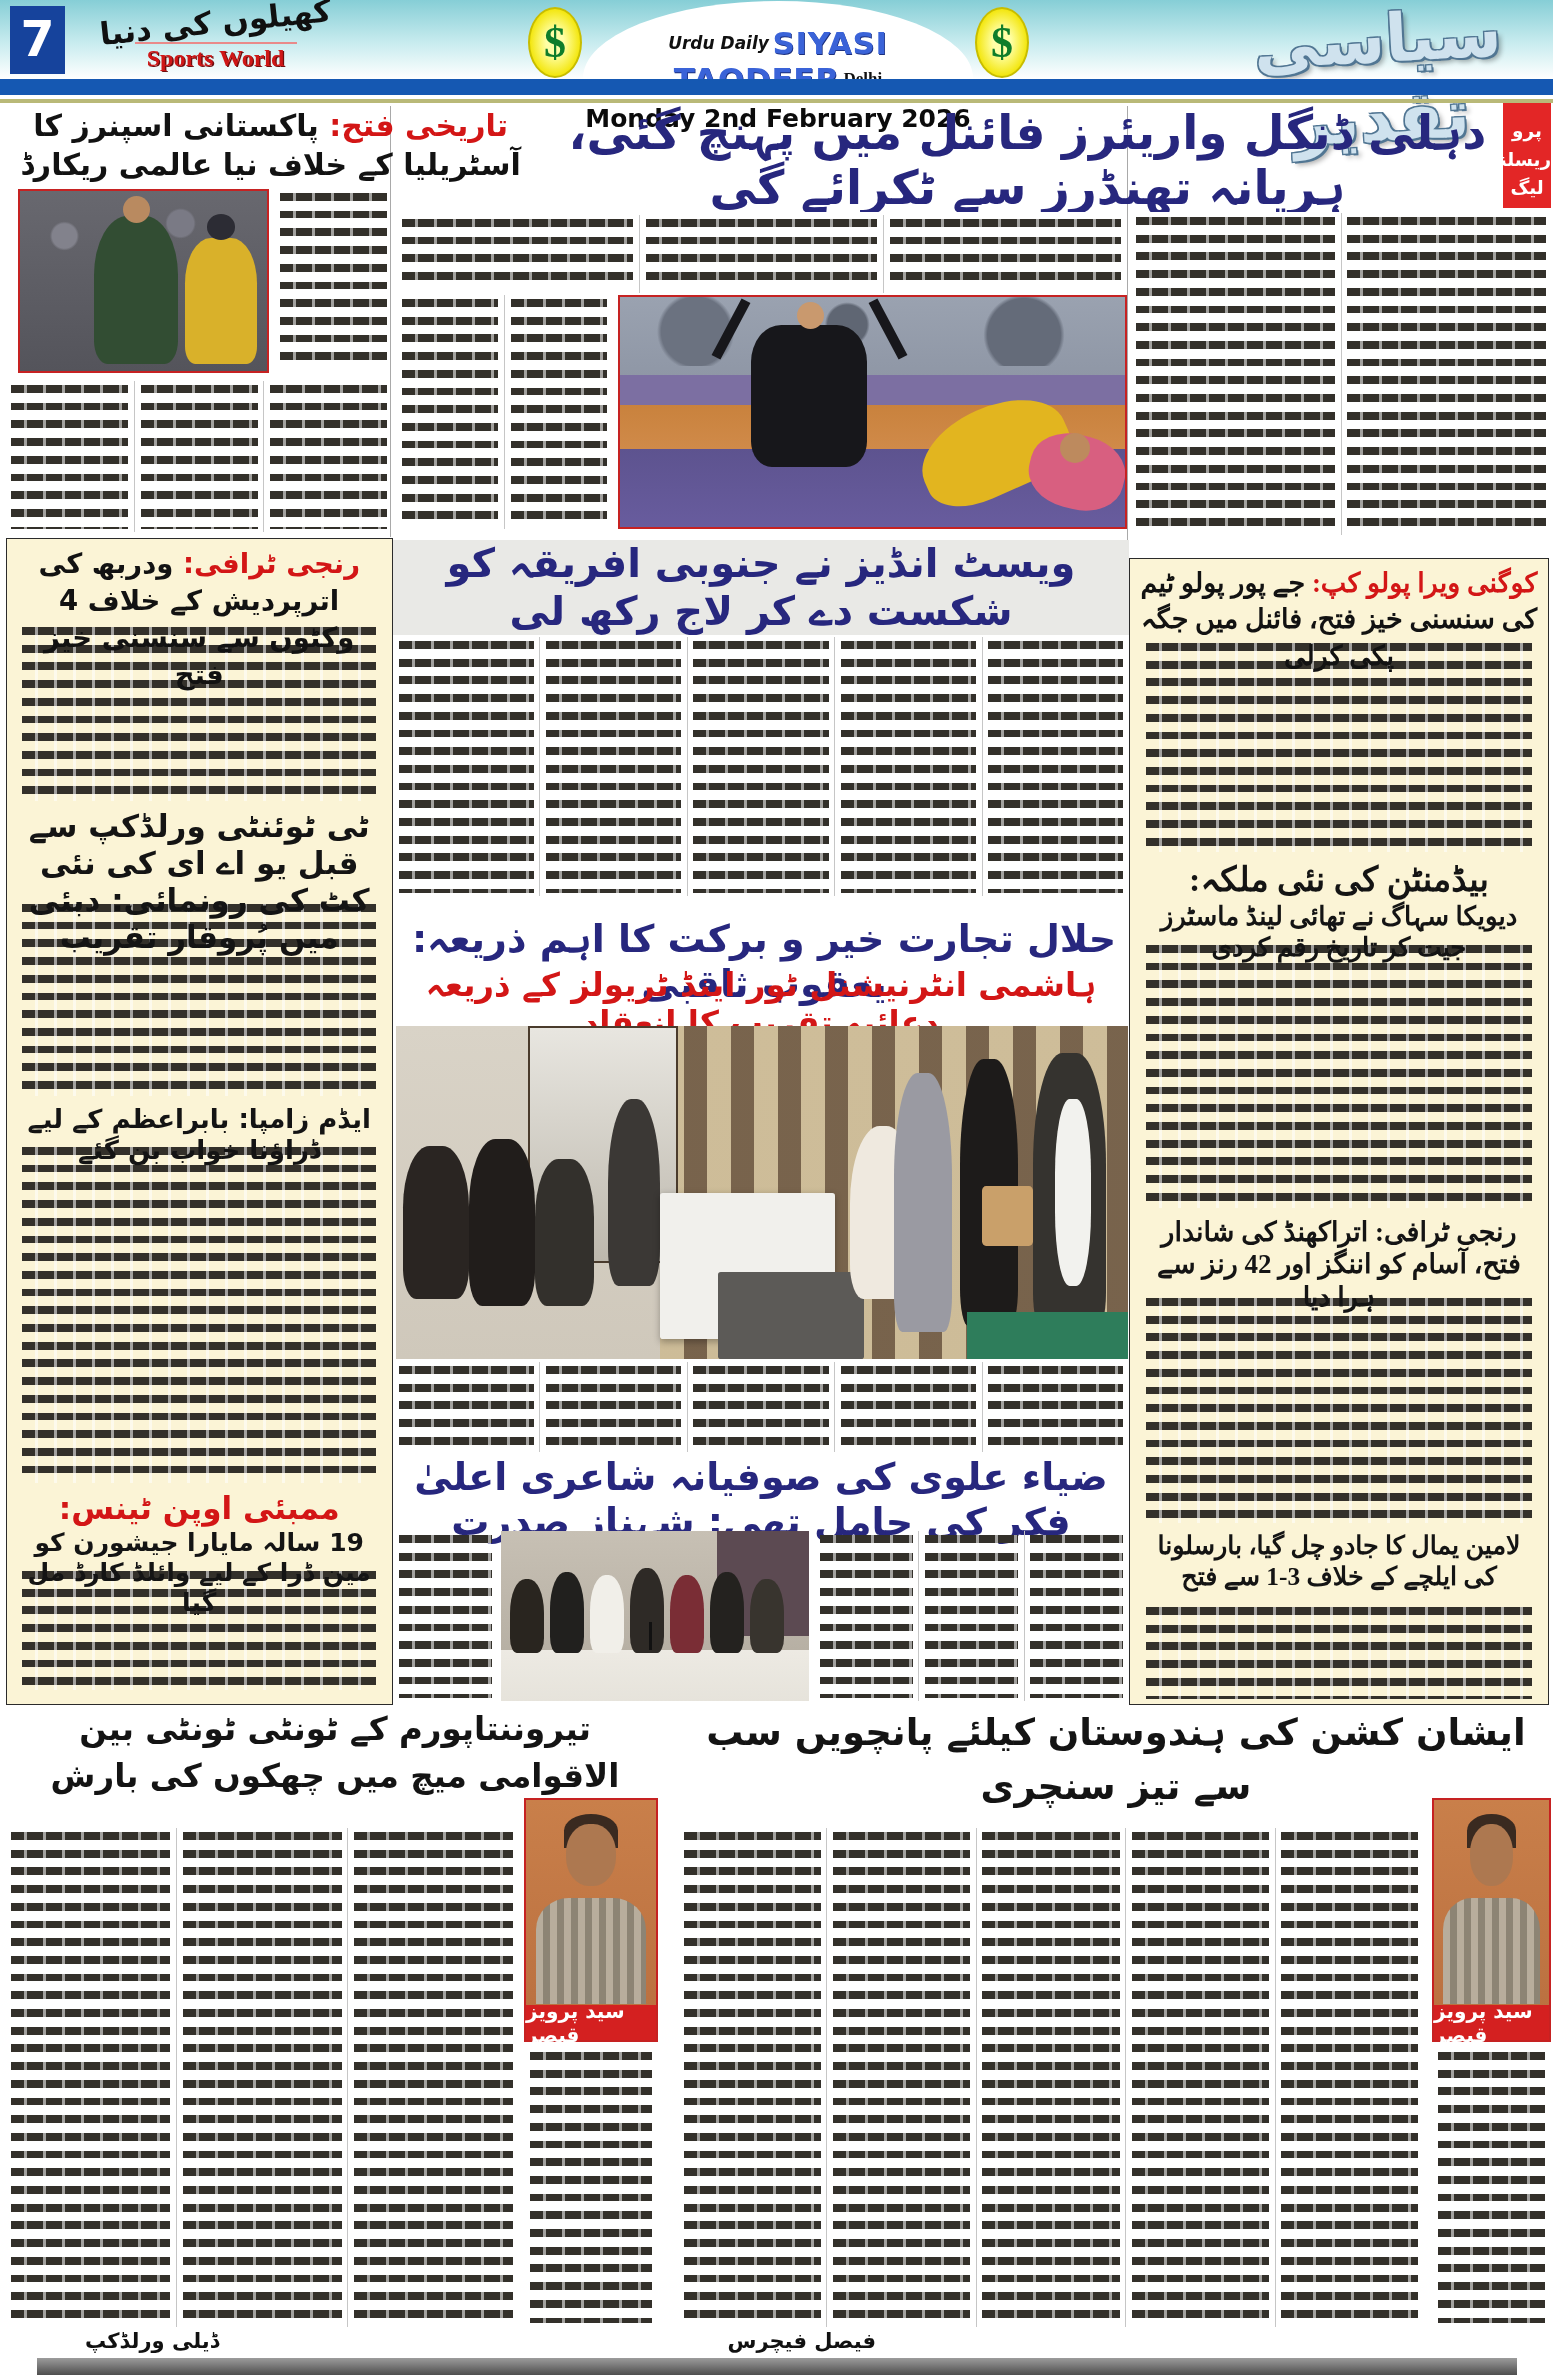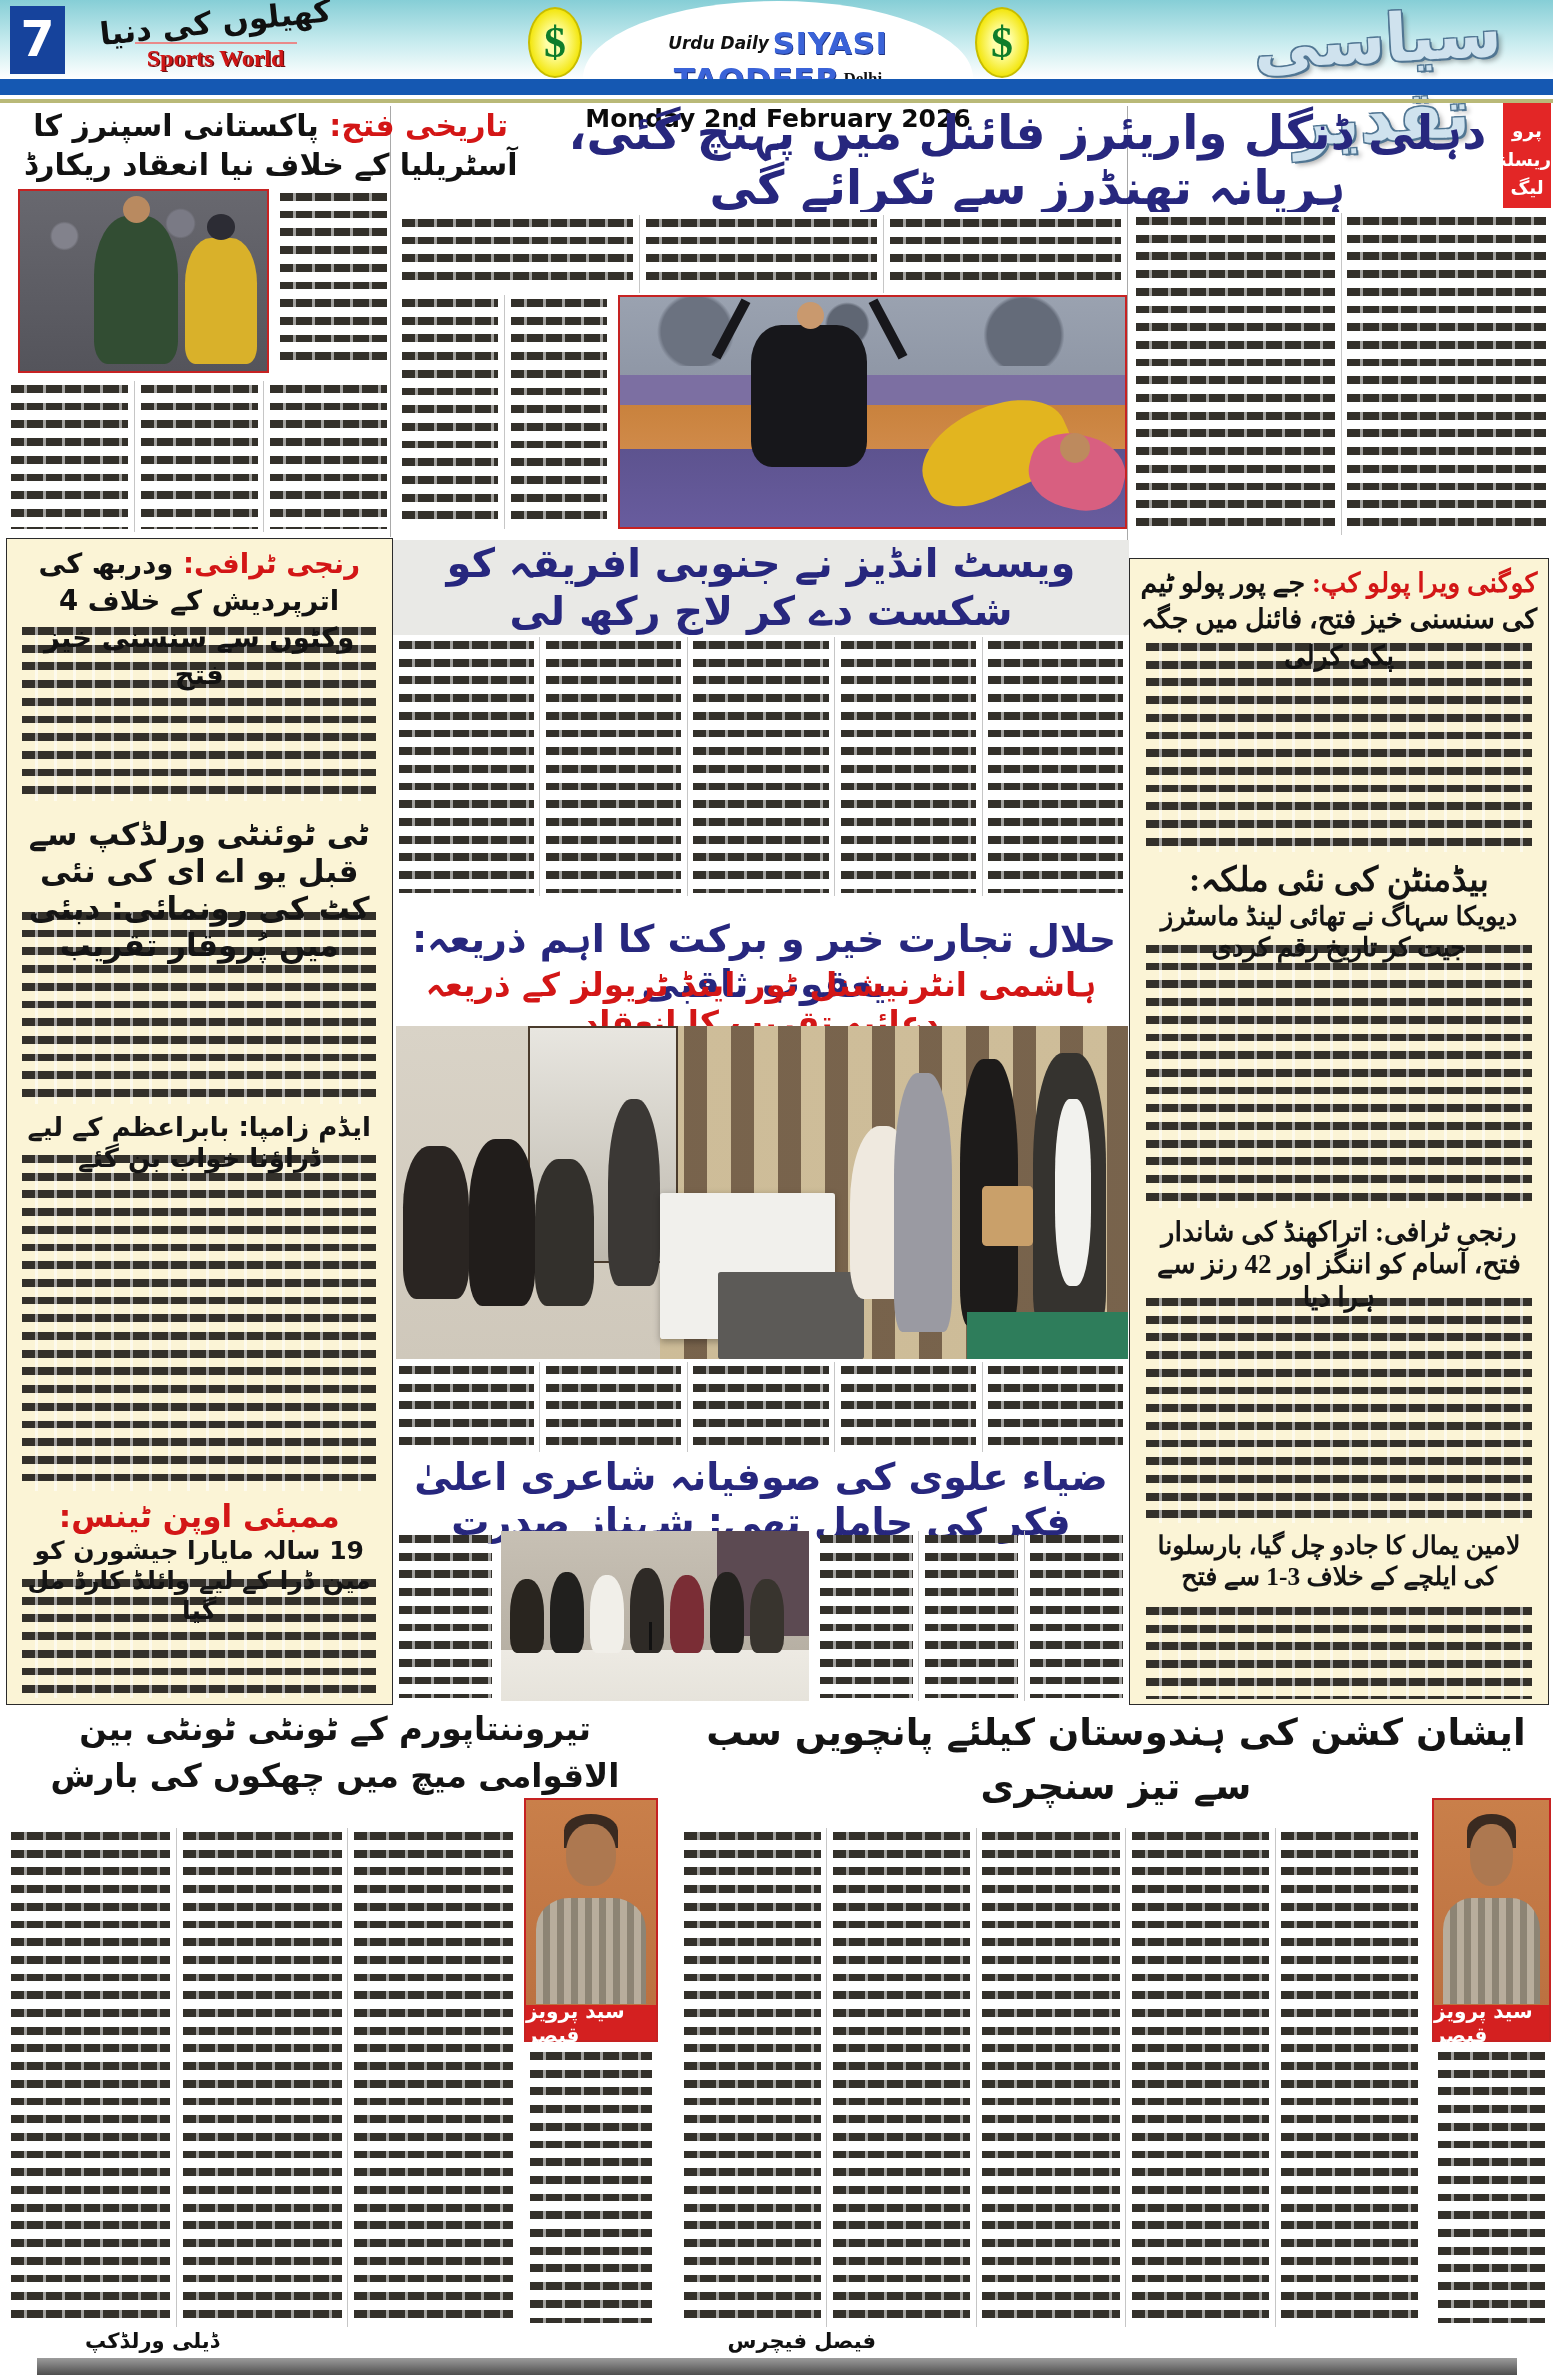--- a/index.html
+++ b/index.html
@@ -98,21 +98,21 @@
     <div class="sil" style="left:35%;top:2%;width:27px;height:27px;background:#c9996e;border-radius:50%;"></div>
     <div class="sil" style="left:21%;top:0;width:10px;height:64px;background:#17171b;transform:rotate(28deg);"></div>
     <div class="sil" style="left:52%;top:0;width:10px;height:64px;background:#17171b;transform:rotate(-28deg);"></div>
     <div class="sil" style="right:11%;bottom:14%;width:30%;height:38%;background:#e2b51f;border-radius:55% 55% 40% 40%;transform:rotate(-24deg);"></div>
     <div class="sil" style="right:0;bottom:8%;width:19%;height:32%;background:#d85f80;border-radius:45%;transform:rotate(14deg);"></div>
     <div class="sil" style="right:7%;bottom:28%;width:30px;height:30px;background:#bd8a5e;border-radius:50%;"></div>
   </div>
 
   <div class="abs rtl ctr" style="left:5.7px;top:106px;width:530px;height:82px;font-size:30px;font-weight:bold;line-height:1.3;color:#121212;">
     <span class="red">تاریخی فتح:</span>
-    <span>پاکستانی اسپنرز کا آسٹریلیا کے خلاف نیا انعقاد ریکارڈ</span>
+    <span>پاکستانی اسپنرز کا آسٹریلیا کے خلاف نیا عالمی ریکارڈ</span>
   </div>
 
   <div class="abs photo" style="left:17.7px;top:189px;width:251px;height:184px;
               background:radial-gradient(circle at 18% 25%,#82828c 0 5%,transparent 6%),radial-gradient(circle at 65% 18%,#7a7a85 0 6%,transparent 7%),radial-gradient(circle at 88% 60%,#74747e 0 5%,transparent 6%),linear-gradient(180deg,#68686f,#54545b);">
     <div class="sil" style="left:30%;top:14%;width:34%;height:82%;background:#324d33;border-radius:40% 40% 16% 16%;"></div>
     <div class="sil" style="left:42%;top:3%;width:27px;height:27px;background:#b98a60;border-radius:50%;"></div>
     <div class="sil" style="right:4%;top:26%;width:29%;height:70%;background:#d9b12a;border-radius:36% 36% 14% 14%;"></div>
     <div class="sil" style="right:13%;top:13%;width:28px;height:25.4px;background:#2c2c34;border-radius:50%;"></div>
   </div>
 
@@ -133,21 +133,21 @@
     <div class="col"></div>
     <div class="col"></div>
   </div>
 
   <div class="abs box" style="left:5.7px;top:538px;width:387px;height:1167px;">
     <div class="rtl ctr" style="font-size:27.5px;font-weight:bold;line-height:1.35;height:79px;color:#121212;">
       <span class="red">رنجی ٹرافی:</span>
       <span>ودربھ کی اترپردیش کے خلاف 4 وکٹوں سے سنسنی خیز فتح</span>
     </div>
     <div class="tx" style="height:174px;"></div>
-    <div class="rtl ctr hlk" style="font-size:31px;height:93px;margin-top:11px;">ٹی ٹوئنٹی ورلڈکپ سے قبل یو اے ای کی نئی کٹ کی رونمائی: دبئی میں پُروقار تقریب</div>
+    <div class="rtl ctr hlk" style="font-size:31px;height:93px;margin-top:3px;">ٹی ٹوئنٹی ورلڈکپ سے قبل یو اے ای کی نئی کٹ کی رونمائی: دبئی میں پُروقار تقریب</div>
     <div class="tx" style="height:192px;"></div>
     <div class="rtl ctr hlk" style="font-size:26px;height:40px;margin-top:4.2px;">ایڈم زامپا: بابراعظم کے لیے ڈراؤنا خواب بن گئے</div>
     <div class="tx" style="height:336px;"></div>
     <div class="rtl ctr red" style="font-size:31px;font-weight:bold;height:38px;margin-top:2.8px;">ممبئی اوپن ٹینس:</div>
     <div class="rtl ctr hlk" style="font-size:25px;height:40px;">19 سالہ مایارا جیشورن کو مین ڈرا کے لیے وائلڈ کارڈ مل گیا</div>
     <div class="tx" style="height:119px;"></div>
   </div>
 
   <div class="abs box" style="left:1129px;top:558px;width:420px;height:1147px;font-family:Liberation Serif, serif;">
     <div class="rtl ctr" style="font-size:27px;font-weight:bold;line-height:1.35;height:75px;color:#121212;">

